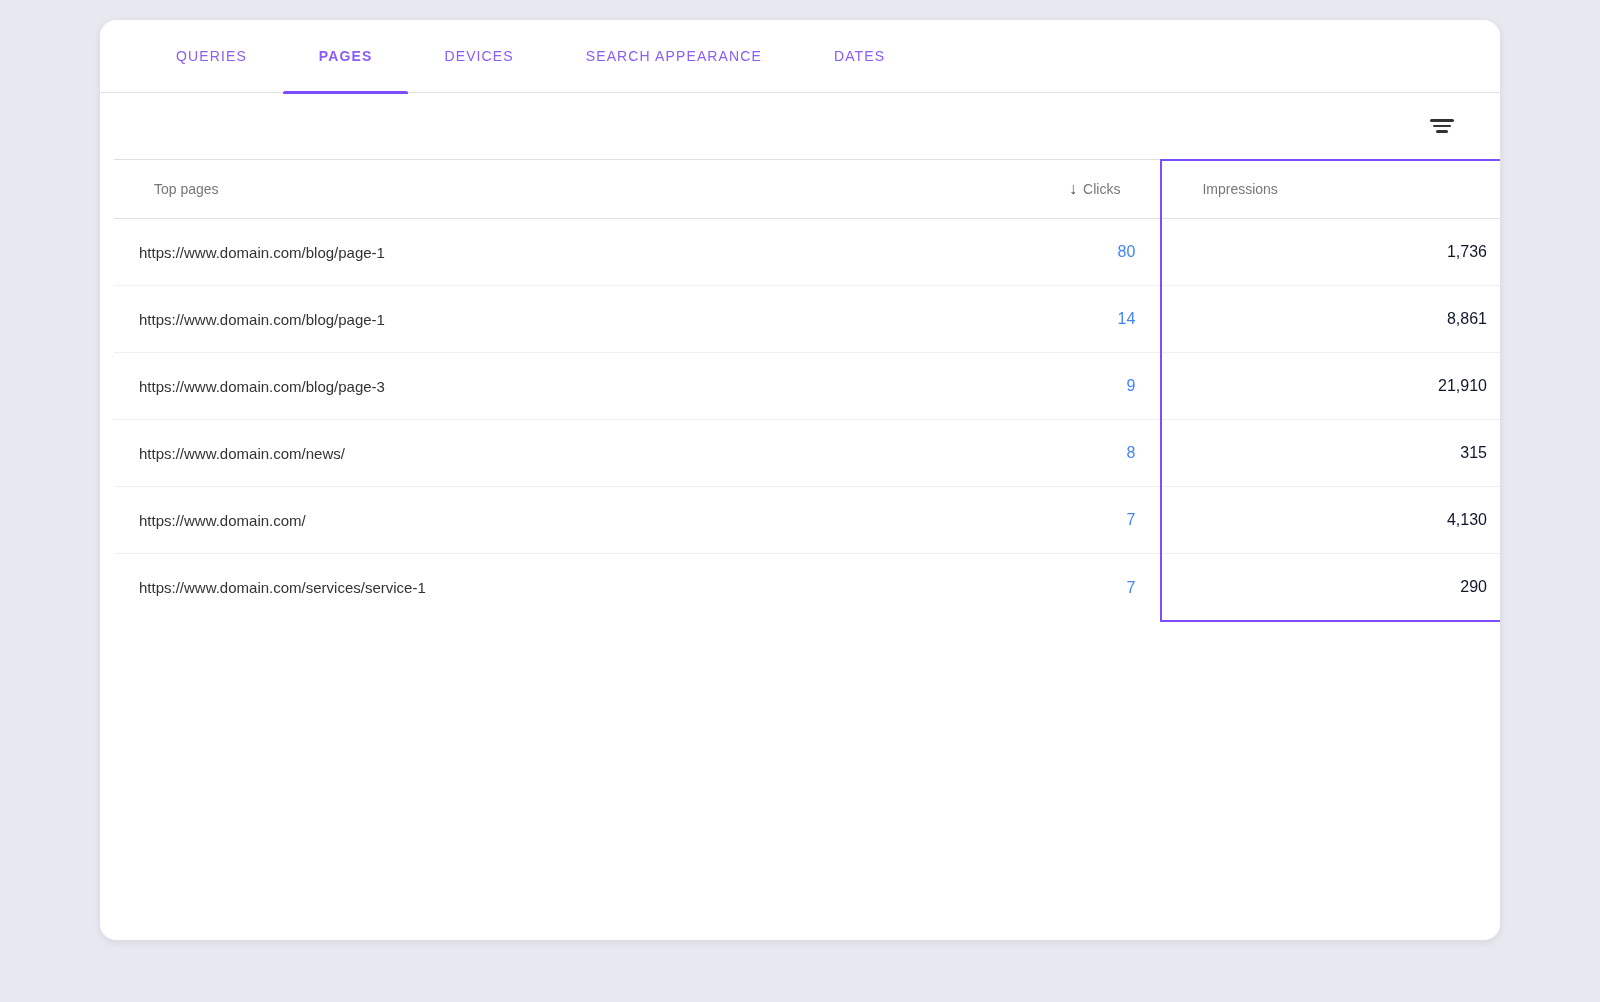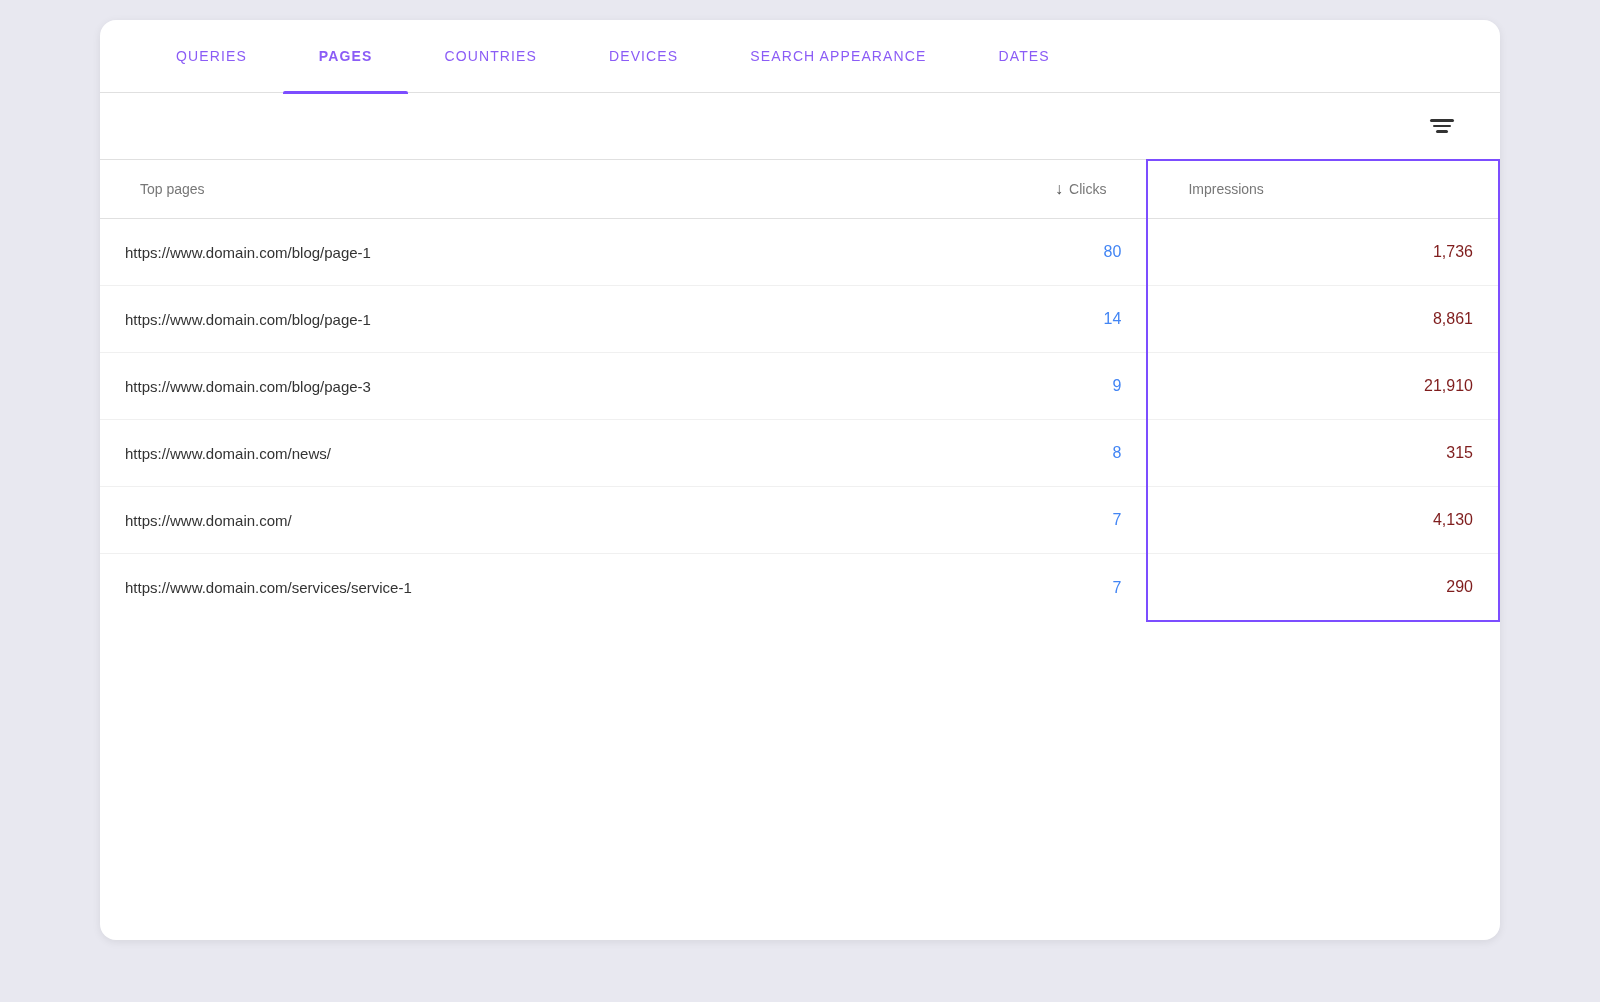--- a/index.html
+++ b/index.html
@@ -91,20 +91,21 @@
     }
 
     .filter-icon span:nth-child(1) { width: 24px; }
     .filter-icon span:nth-child(2) { width: 18px; margin-left: 3px; }
     .filter-icon span:nth-child(3) { width: 12px; margin-left: 6px; }
 
     
     .table {
       width: 100%;
       border-collapse: collapse;
+      margin-left: 14px;
     }
 
     .table thead tr {
       border-top: 1.5px solid #e0e0e0;
       border-bottom: 1.5px solid #e0e0e0;
     }
 
     .table th {
       padding: 20px 40px;
       font-size: 14px;
@@ -151,21 +152,21 @@
 
     .table td.col-clicks-val {
       text-align: right;
       color: #4285f4;
       font-size: 16px;
       font-weight: 400;
     }
 
     .table td.col-impressions-val {
       text-align: right;
-      color: #7f1d1d;
+      color: #0f172a;
       font-size: 16px;
       font-weight: 400;
       border-left: 2.5px solid #7c4dff;
       border-right: 2.5px solid #7c4dff;
       background: #fff;
     }
 
     
     .table tbody tr:last-child td.col-impressions-val {
       border-bottom: 2.5px solid #7c4dff;
@@ -181,21 +182,20 @@
     }
   </style>
 </head>
 <body>
 
 <div class="card">
 
   <nav class="tabs">
     <div class="tab">QUERIES</div>
     <div class="tab active">PAGES</div>
-    <div class="tab">COUNTRIES</div>
     <div class="tab">DEVICES</div>
     <div class="tab">SEARCH APPEARANCE</div>
     <div class="tab">DATES</div>
   </nav>
 
   <div class="toolbar">
     <div class="filter-icon">
       <span></span>
       <span></span>
       <span></span>

